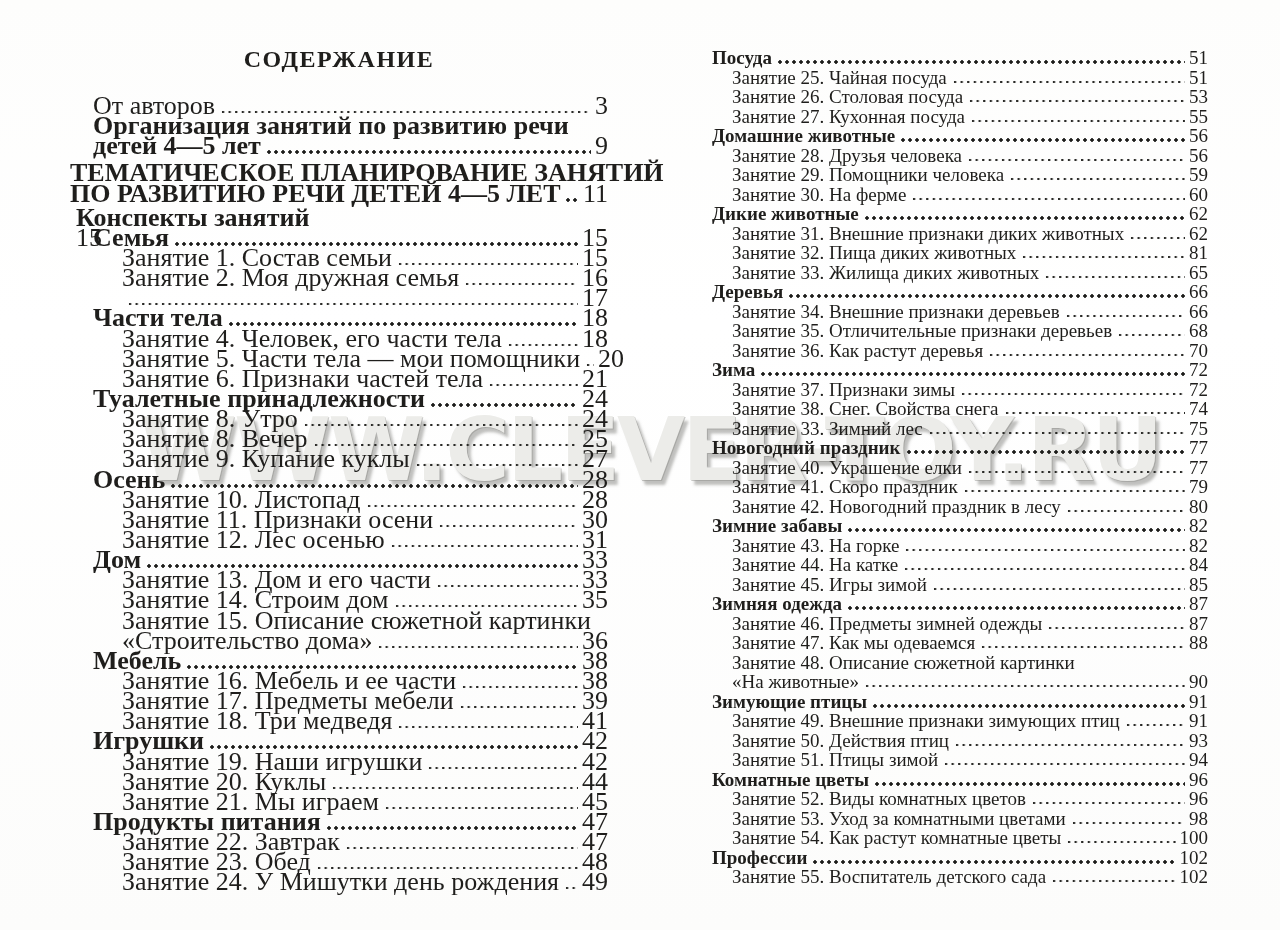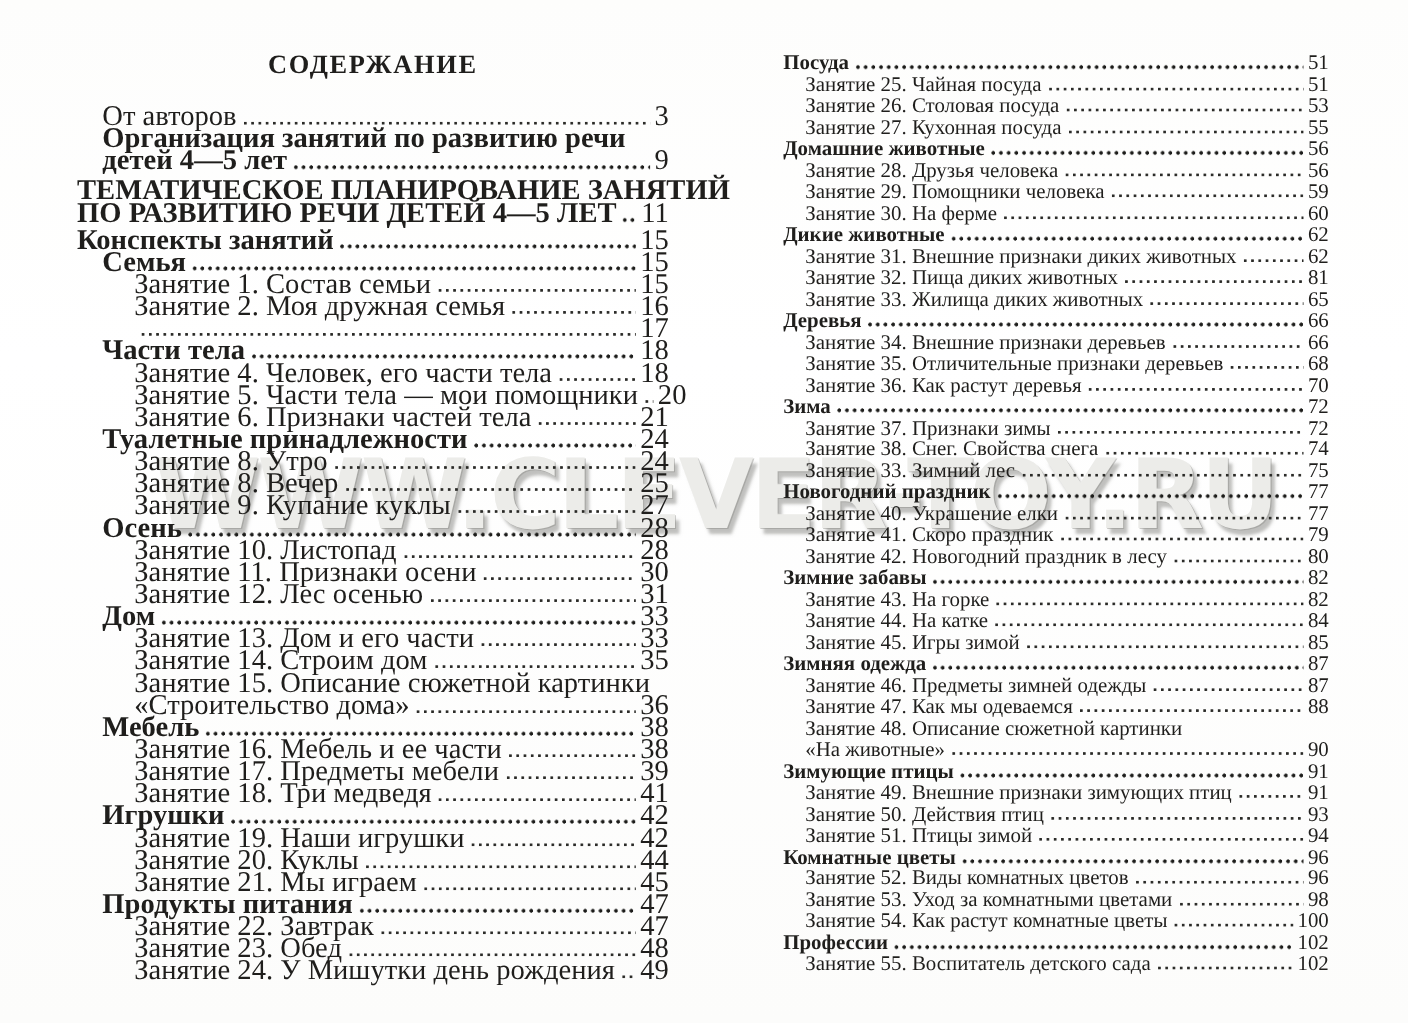--- a/index.html
+++ b/index.html
@@ -46,21 +46,21 @@
   .col { position:absolute; z-index:2; }
   .col-left  { left:70px;  top:96px; width:538px; }
   .col-right { left:710px; top:48px; width:498px; }
 
   .row { display:flex; align-items:baseline; }
   .col-left  .row { height:20.15px; line-height:20.15px; font-size:26px; }
   .col-right .row { height:19.5px;  line-height:19.5px;  font-size:19px; }
 
   
   .col-left .row:nth-child(4) { margin-top:7px; }
-  .col-left .row:nth-child(6) { margin-top:4px; }
+  .col-left .row:nth-child(6) { margin-top:4px;flex-direction:column; }
 
   .col-left  .row.lvl0 { padding-left:0; }
   .col-left  .row.lvl1 { padding-left:23px; }
   .col-left  .row.lvl2 { padding-left:52px; }
   .col-right .row.lvl1 { padding-left:2px; }
   .col-right .row.lvl2 { padding-left:22px; }
 
   .row.bold { font-weight:bold; }
 
   .txt { white-space:nowrap; }

